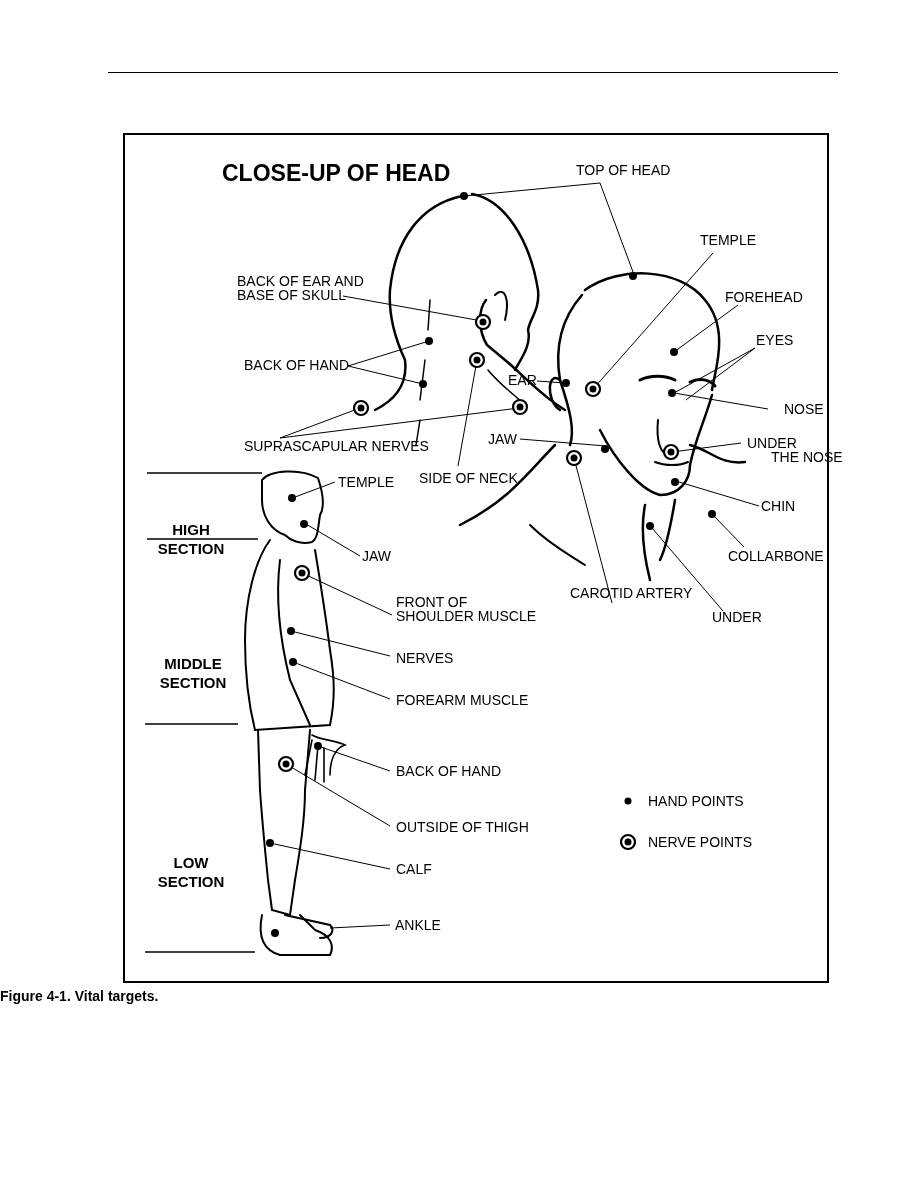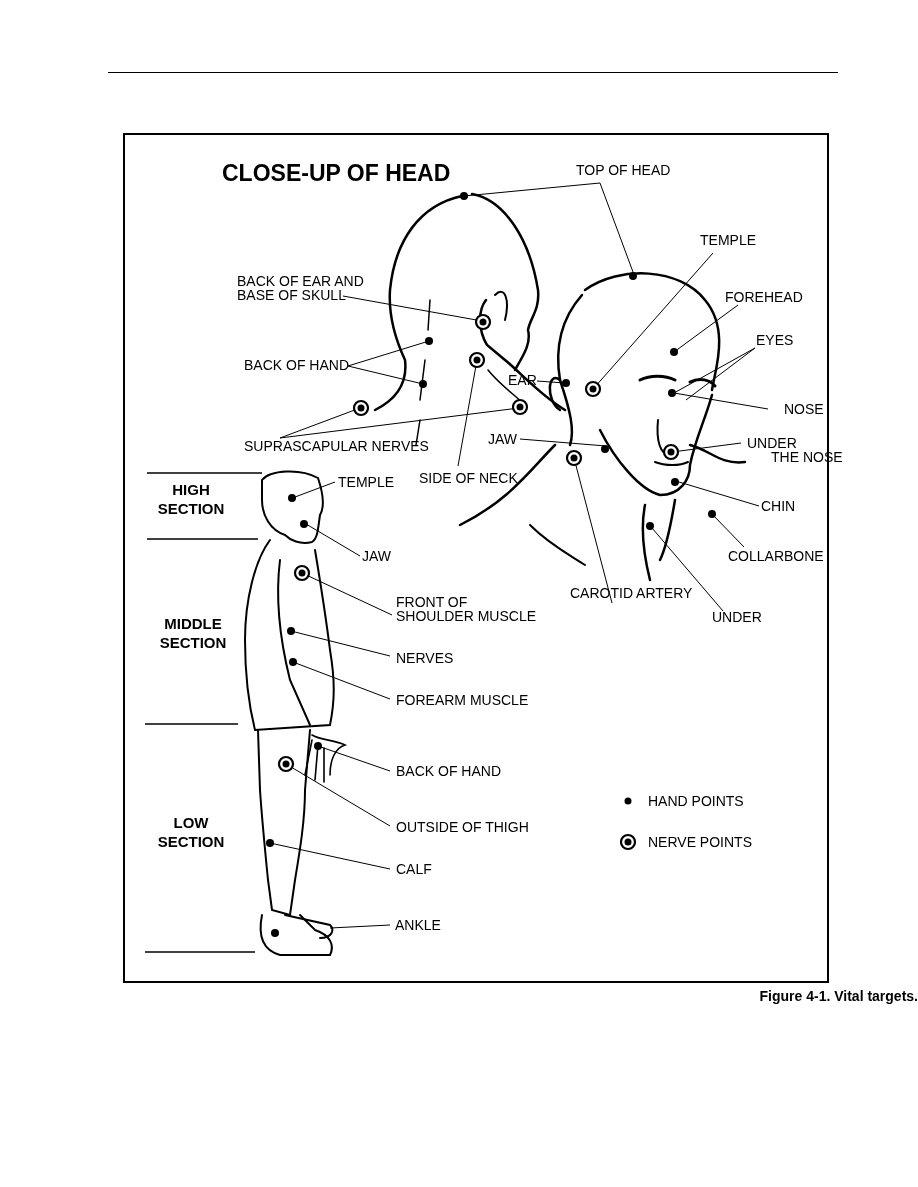--- a/index.html
+++ b/index.html
@@ -2,22 +2,22 @@
 <html><head>
 <meta charset="utf-8">
 <style>
   html,body{margin:0;padding:0;background:#fff;}
   body{width:918px;height:1187px;position:relative;overflow:hidden;font-family:"Liberation Sans",sans-serif;color:#000;}
   .top-rule{position:absolute;left:108px;top:72px;width:730px;height:1px;background:#000;}
   .frame{position:absolute;left:123px;top:133px;width:706px;height:850px;border:2px solid #000;box-sizing:border-box;}
   svg.art{position:absolute;left:0;top:0;}
   .lbl{position:absolute;font-weight:normal;font-size:14px;line-height:13px;white-space:nowrap;letter-spacing:0;}
   .title{position:absolute;left:222px;top:160px;font-weight:bold;font-size:23px;}
-  .sec{position:absolute;font-weight:bold;font-size:15px;line-height:19px;text-align:center;width:110px;}
-  .caption{position:absolute;left:0;width:918px;top:988px;text-align:right;font-weight:bold;font-size:14px;}
+  .sec{position:absolute;font-weight:bold;font-size:15px;line-height:19px;text-align:center;width:110px;margin-top:40px;}
+  .caption{position:absolute;left:0;width:918px;top:988px;text-align:left;font-weight:bold;font-size:14px;}
 </style>
 </head>
 <body>
 
 <div class="top-rule"></div>
 <div class="frame"></div>
 
 <svg class="art" width="918" height="1187" fill="none" stroke="#000">
 
   <g stroke-width="2.5" stroke-linecap="round">

